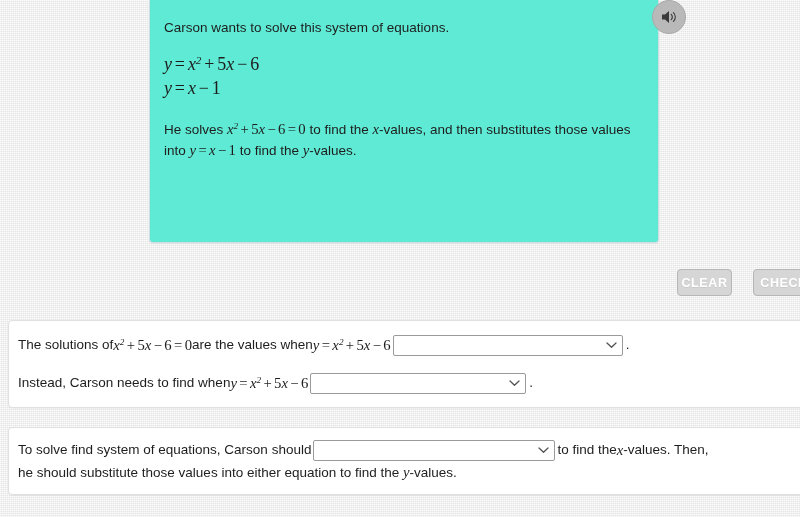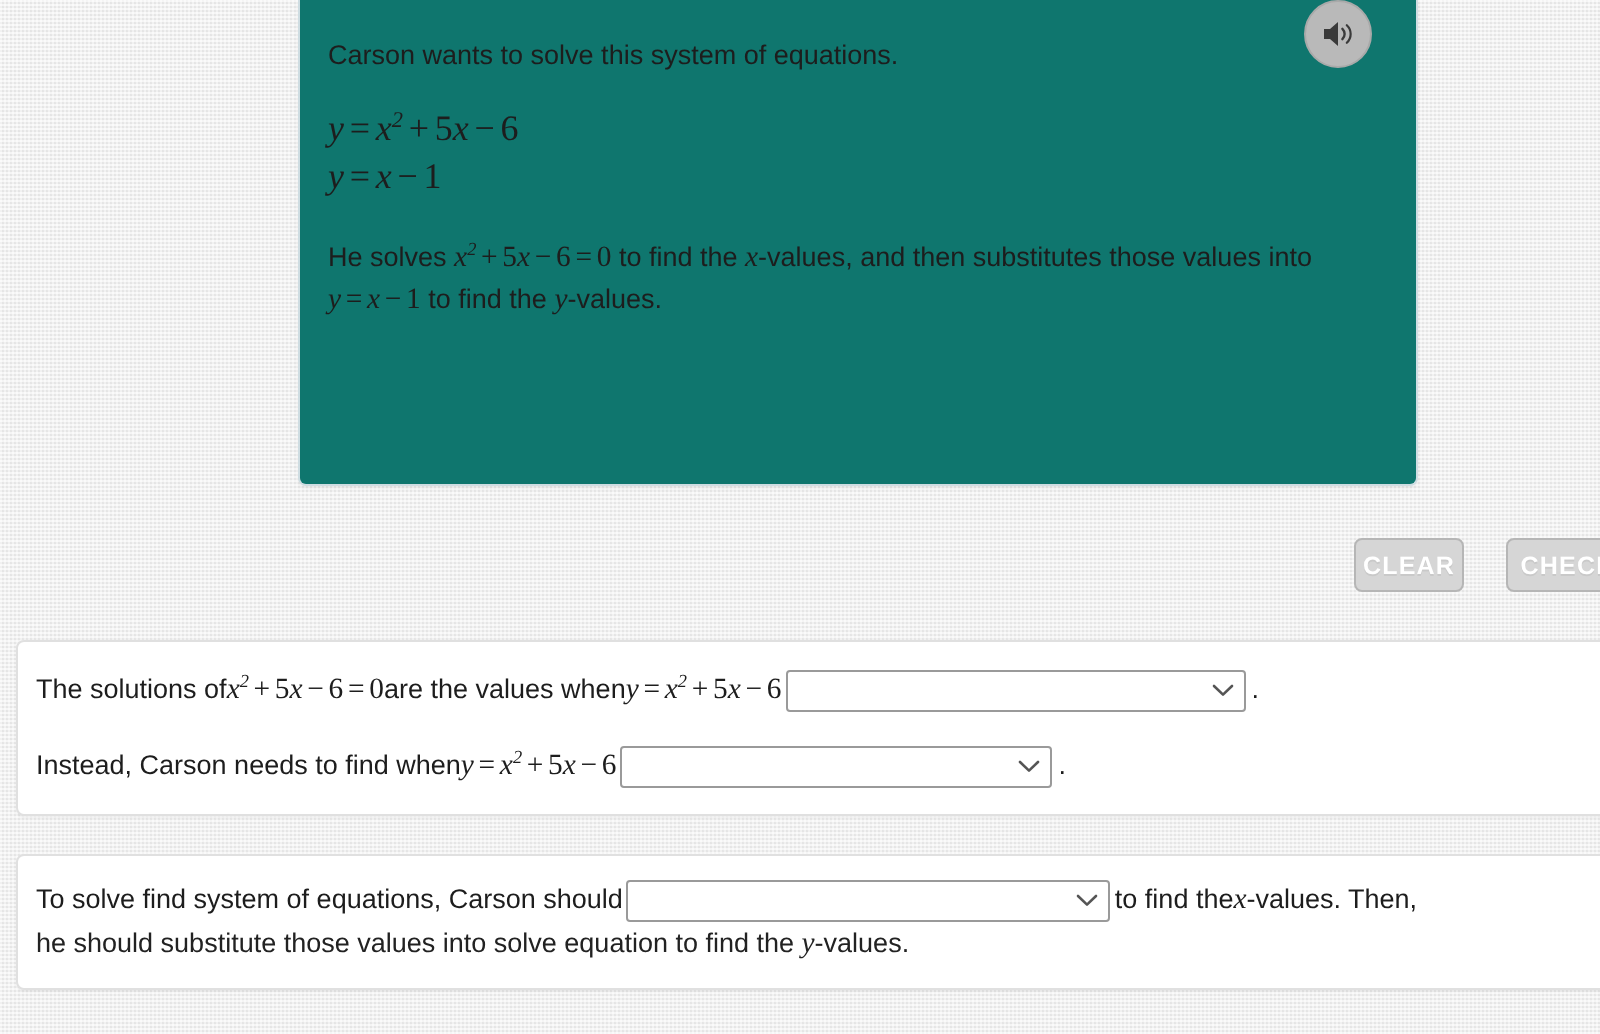--- a/index.html
+++ b/index.html
@@ -50,24 +50,24 @@
     line-height: 1.32;
     margin: 0;
     white-space: nowrap;
   }
 
   
   #question-card {
     position: absolute;
     left: 149px;
     top: 0px;
-    width: 560px;
+    width: 510px;
     height: 243px;
     box-sizing: border-box;
-    background: #0f766e;
+    background: #5eead4;
     border: 1px solid #cfdde2;
     border-top: none;
     border-radius: 0 0 4px 4px;
     box-shadow: 0 1px 2px rgba(0,0,0,0.05);
   }
   #question-body {
     padding: 18px 22px 0 14px;
   }
   .q-para {
     margin: 0 0 16px 0;
@@ -255,15 +255,15 @@
             <path d="M1 1.5 L5.5 5.8 L10 1.5" stroke="#555" stroke-width="1.3" fill="none" stroke-linecap="round" stroke-linejoin="round"></path>
           </svg>
       </span>
     </span>
     <span> to find the </span>
     <span class="mathit">x</span>
     <span>-values. Then,</span>
   </div>
 
   <div class="row-text-wrap">
-    <span>he should substitute those values into solve equation to find the </span><span class="mathit">y</span><span>-values.</span>
+    <span>he should substitute those values into either equation to find the </span><span class="mathit">y</span><span>-values.</span>
   </div>
 </div>
 
 </body></html>

